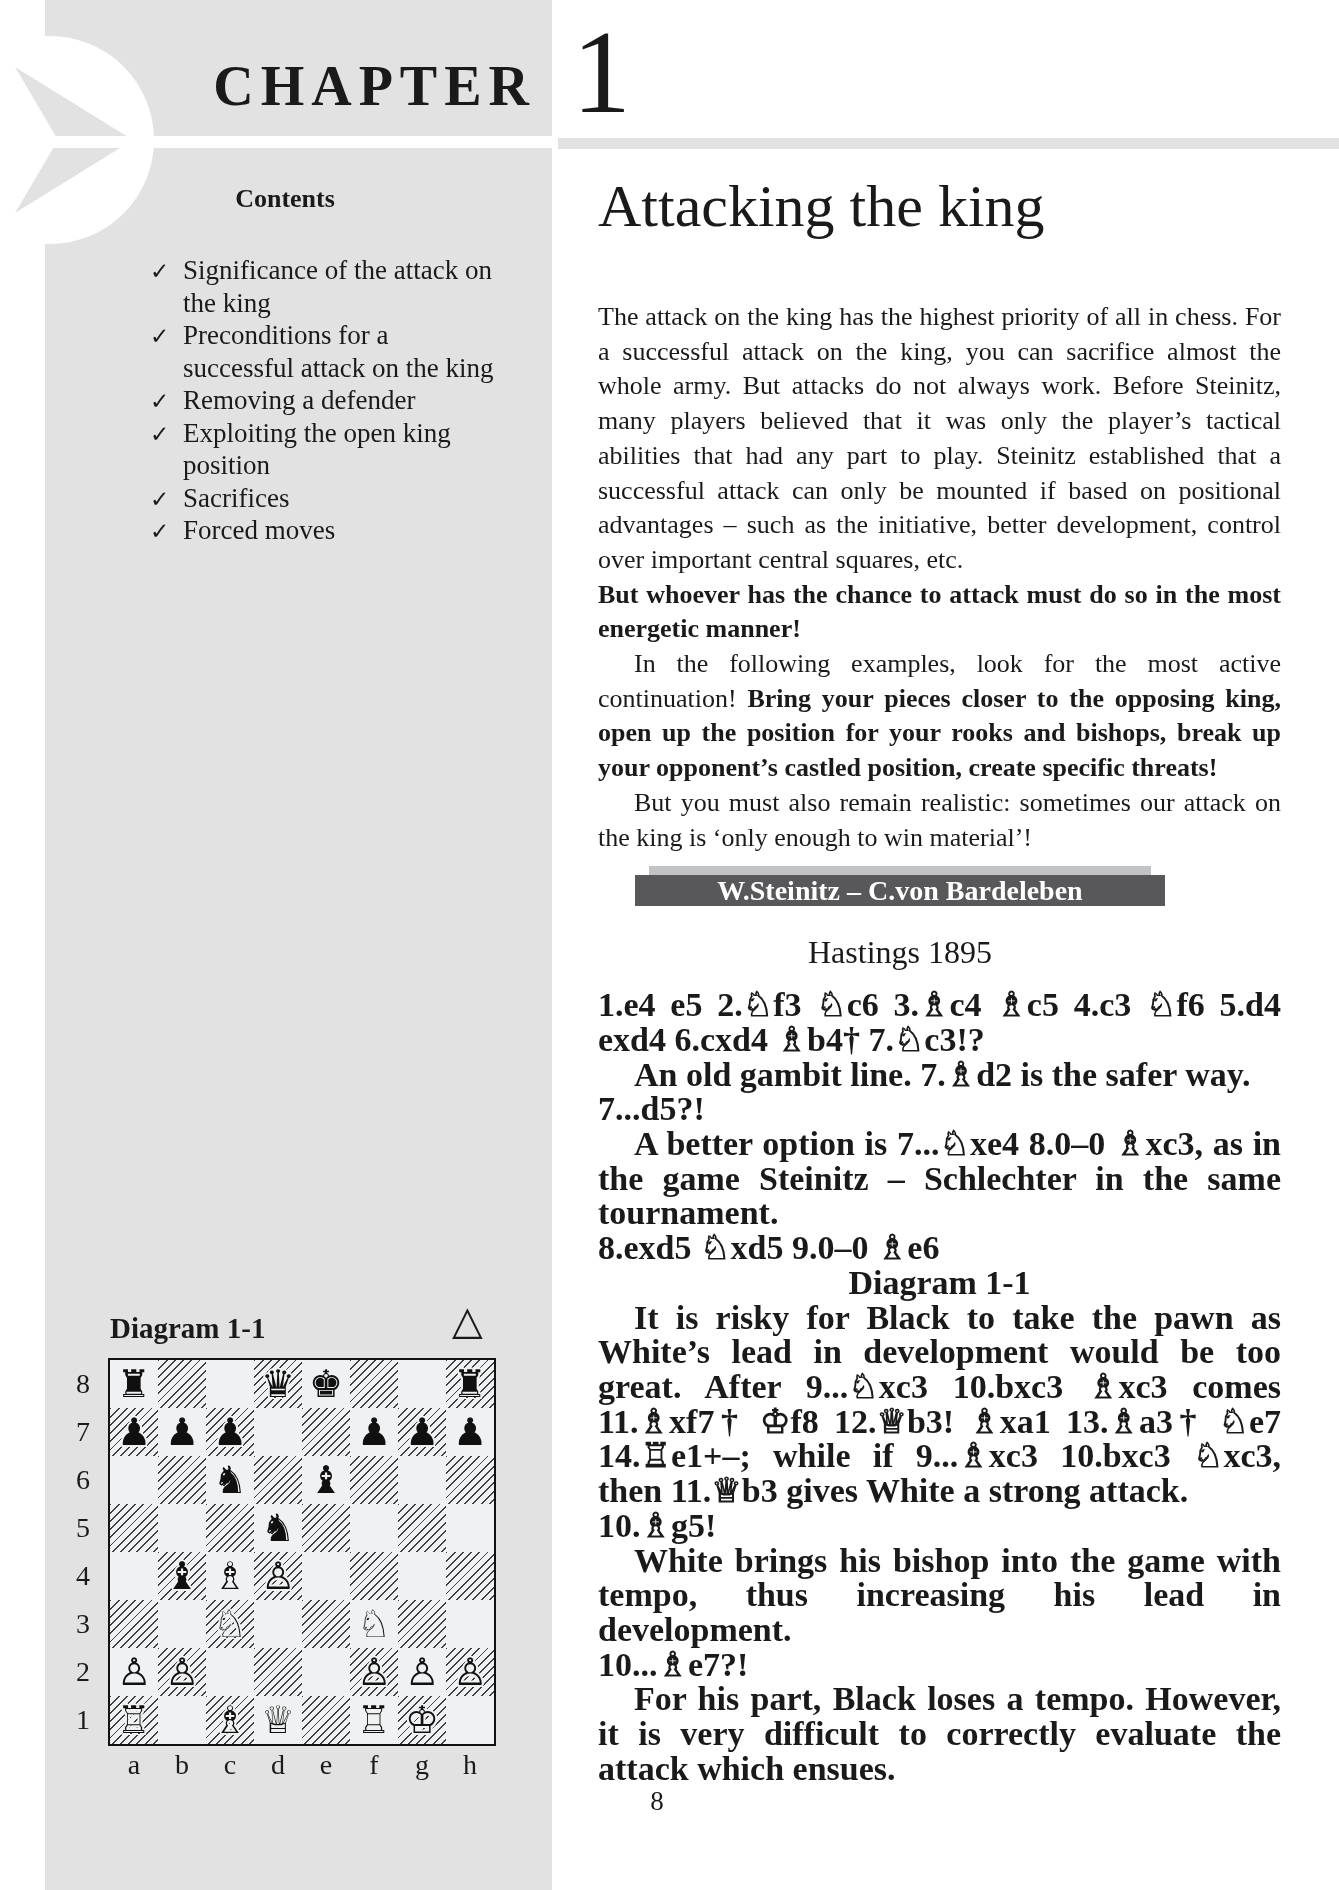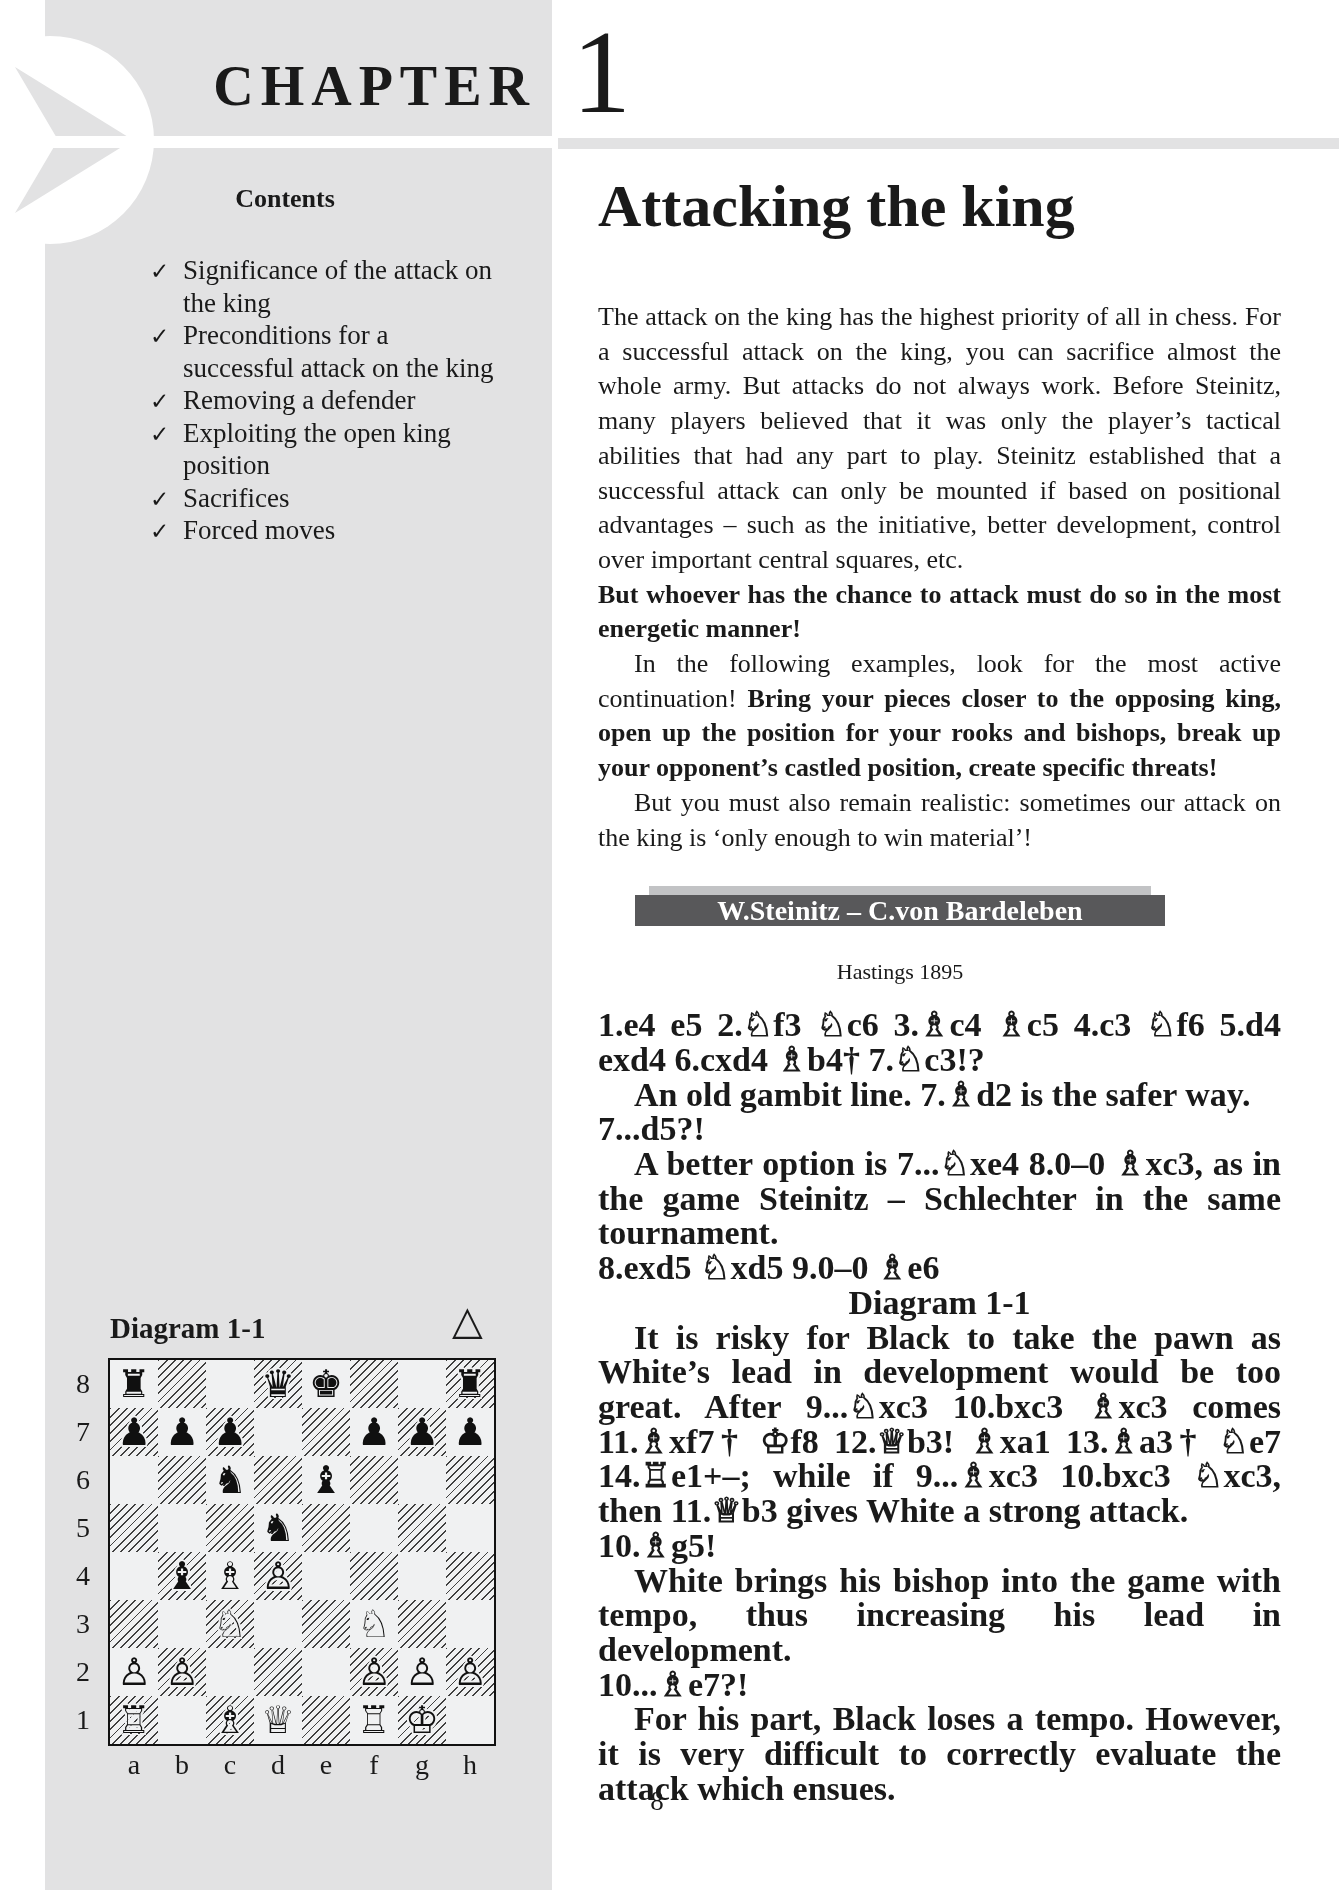--- a/index.html
+++ b/index.html
@@ -41,30 +41,30 @@
     font-family:"DejaVu Sans",sans-serif; font-size:38px; line-height:1; color:#101010;
     text-shadow:-2px 0 0 #f0f1f2, 2px 0 0 #f0f1f2, 0 -2px 0 #f0f1f2, 0 2px 0 #f0f1f2,
                 -1.5px -1.5px 0 #f0f1f2, 1.5px -1.5px 0 #f0f1f2, -1.5px 1.5px 0 #f0f1f2, 1.5px 1.5px 0 #f0f1f2;
   }
   .rank-labels { position:absolute; left:66px; top:1360px; width:34px; z-index:4; }
   .rank-labels div { height:48px; line-height:48px; text-align:center; font-size:28px; }
   .file-labels { position:absolute; left:110px; top:1748px; width:384px; display:grid; grid-template-columns:repeat(8,48px); z-index:4; }
   .file-labels div { text-align:center; font-size:28px; line-height:34px; }
   
   .main { position:absolute; left:598px; top:0; width:683px; }
-  .title { margin:172px 0 0 0; font-size:60px; line-height:68px; font-weight:bold; }
+  .title { margin:172px 0 0 0; font-size:60px; line-height:68px; font-weight:normal; }
   .body-p { margin:0; font-size:26px; line-height:34.7px; text-align:justify; }
   .p-intro { margin-top:60px; }
   .p-em { font-weight:bold; }
   .p-indent { text-indent:36px; }
-  .game-block { position:relative; margin-top:40px; margin-left:37px; width:530px; height:47px; }
+  .game-block { position:relative; margin-top:20px; margin-left:37px; width:530px; height:47px; }
   .game-bar-light { position:absolute; left:14px; right:14px; top:-9px; height:30px; background:#c2c3c5; }
   .game-bar-dark { position:absolute; left:0; top:0; width:100%; height:31px; background:#58585a; }
   .game-players { display:block; width:100%; text-align:center; color:#fff; font-weight:bold; font-size:28px; line-height:31px; }
-  .game-event { margin:12px 0 0 37px; width:530px; text-align:center; font-size:22px; line-height:36px; }
+  .game-event { margin:12px 0 0 37px; width:530px; text-align:center; font-size:32px; line-height:36px; }
   .moves-block { margin-top:18px; }
   .moves-block p { margin:0; font-size:34px; line-height:34.7px; text-align:justify; }
   .mv-bold { font-weight:bold; }
   .mv-comment { text-indent:36px;font-weight:bold; }
   .diagram-head { text-align:center !important; font-weight:bold; }
   .page-num { position:absolute; left:602px; top:1786px; width:110px; text-align:center; font-size:27px; }
 </style>
 </head>
 <body>
 

